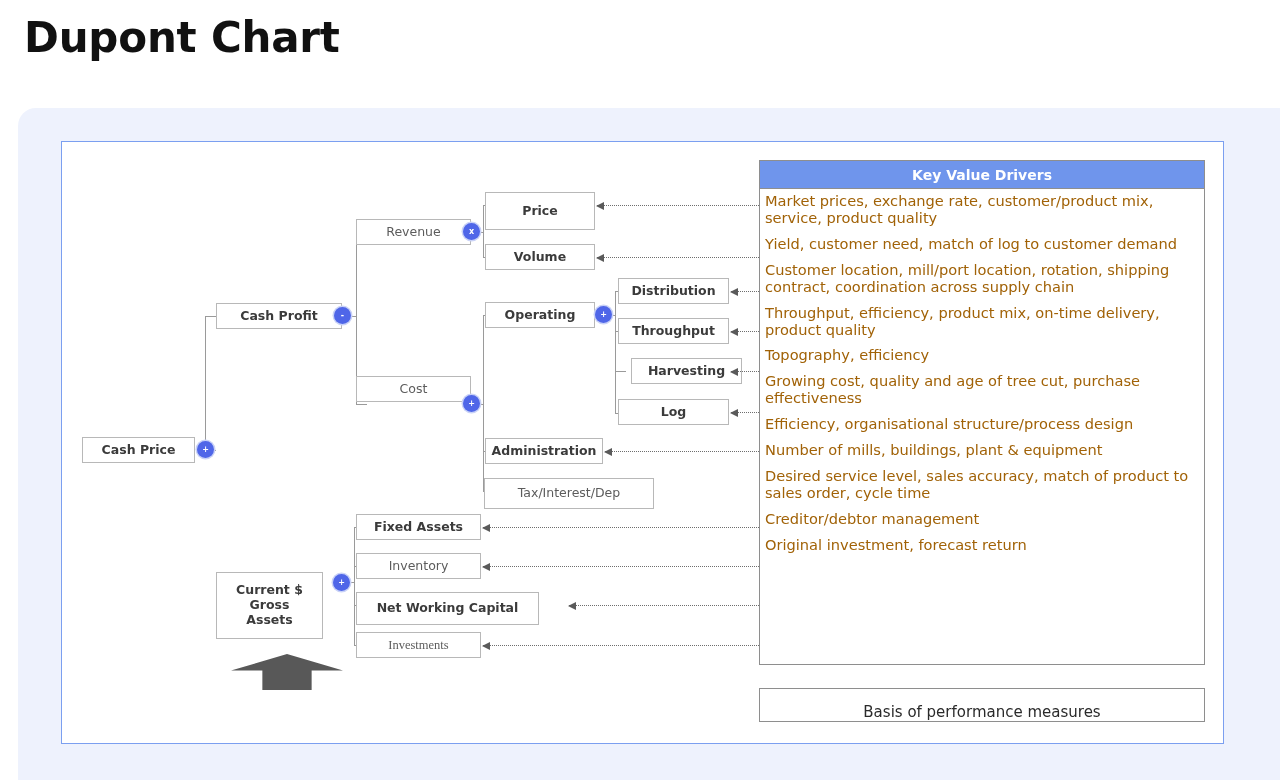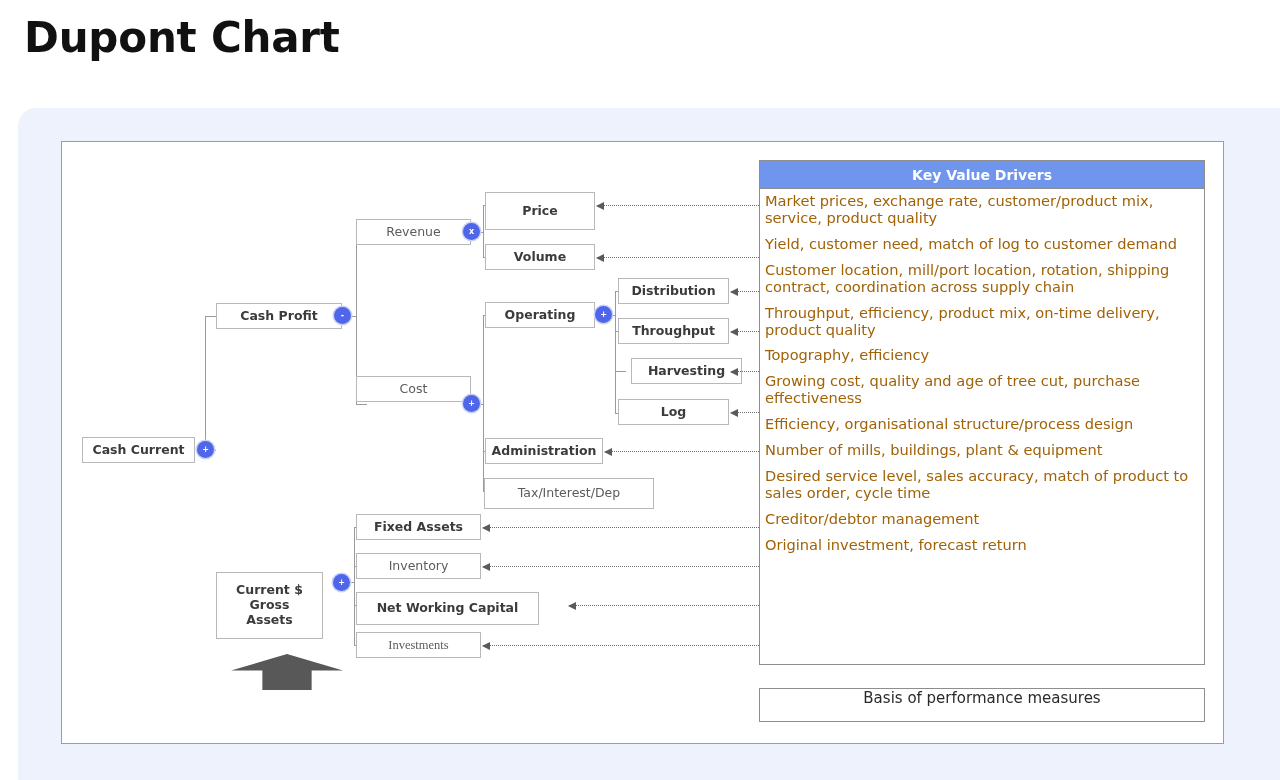--- a/index.html
+++ b/index.html
@@ -79,21 +79,21 @@
   #basis-arrow{
     position:absolute;left:865px;top:658px;
     width:112px;height:36px;
     background:#585858;
     clip-path:polygon(50% 0%,100% 46%,72% 46%,72% 100%,28% 100%,28% 46%,0% 46%);
   }
   #basis-box{
     position:absolute;left:697px;top:546px;
     width:446px;height:34px;
     border:1.3px solid #8e8e8e;background:#fff;box-sizing:border-box;
-    display:flex;align-items:flex-start;justify-content:center;
+    display:flex;align-items:flex-end;justify-content:center;
     color:#2a2a2a;font-size:15px;
   }
 </style>
 </head>
 <body>
 
 <div id="page-title">Dupont Chart</div>
 
 <div id="page-backdrop"></div>
 
@@ -127,21 +127,21 @@
   <div class="ln-h" style="left:553px;top:271px;width:11px;"></div>
 
   <div class="ln-h" style="left:279px;top:440px;width:13px;"></div>
   <div class="ln-v" style="left:292px;top:385px;height:118px;"></div>
   <div class="ln-h" style="left:292px;top:385px;width:11px;"></div>
   <div class="ln-h" style="left:292px;top:424px;width:11px;"></div>
   <div class="ln-h" style="left:292px;top:463px;width:11px;"></div>
   <div class="ln-h" style="left:292px;top:503px;width:11px;"></div>
 
   <div class="node bold" style="left:20px;top:295px;width:113px;height:26px;">
-    <span>Cash Current</span>
+    <span>Cash Price</span>
   </div>
   <div class="op-dot" style="left:135px;top:299px;">
     <span>+</span>
   </div>
 
   <div class="node bold" style="left:154px;top:161px;width:126px;height:26px;">
     <span>Cash Profit</span>
   </div>
   <div class="op-dot" style="left:272px;top:165px;">
     <span>-</span>

